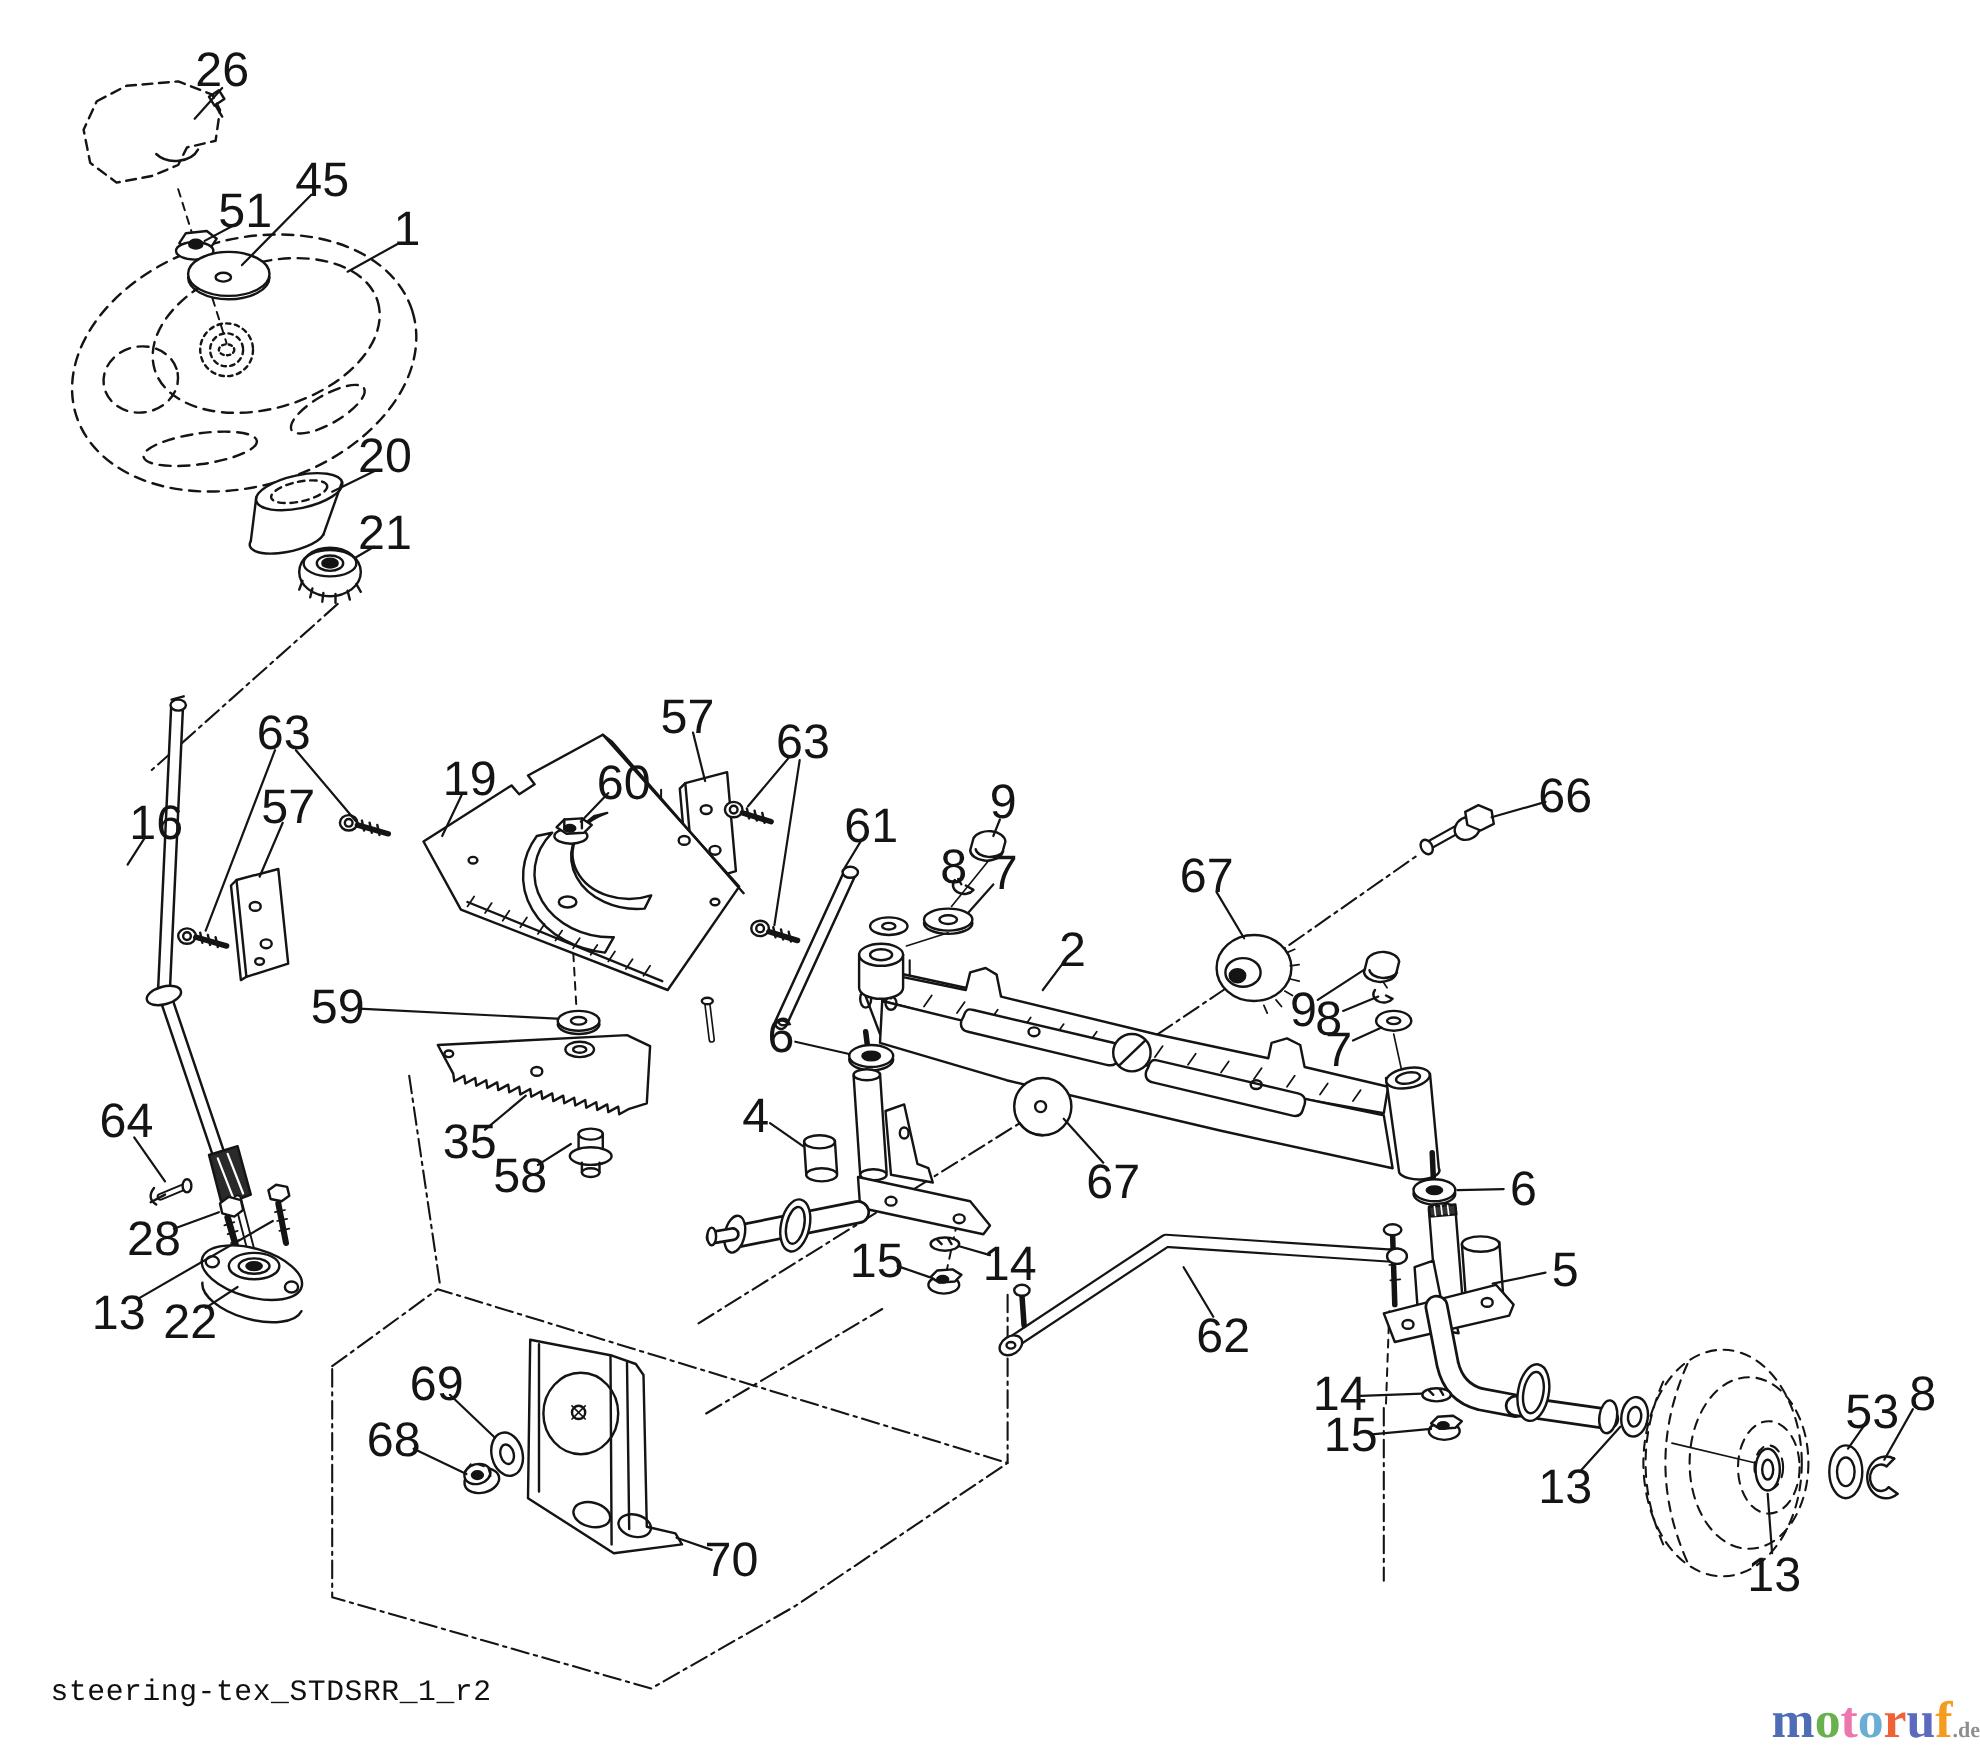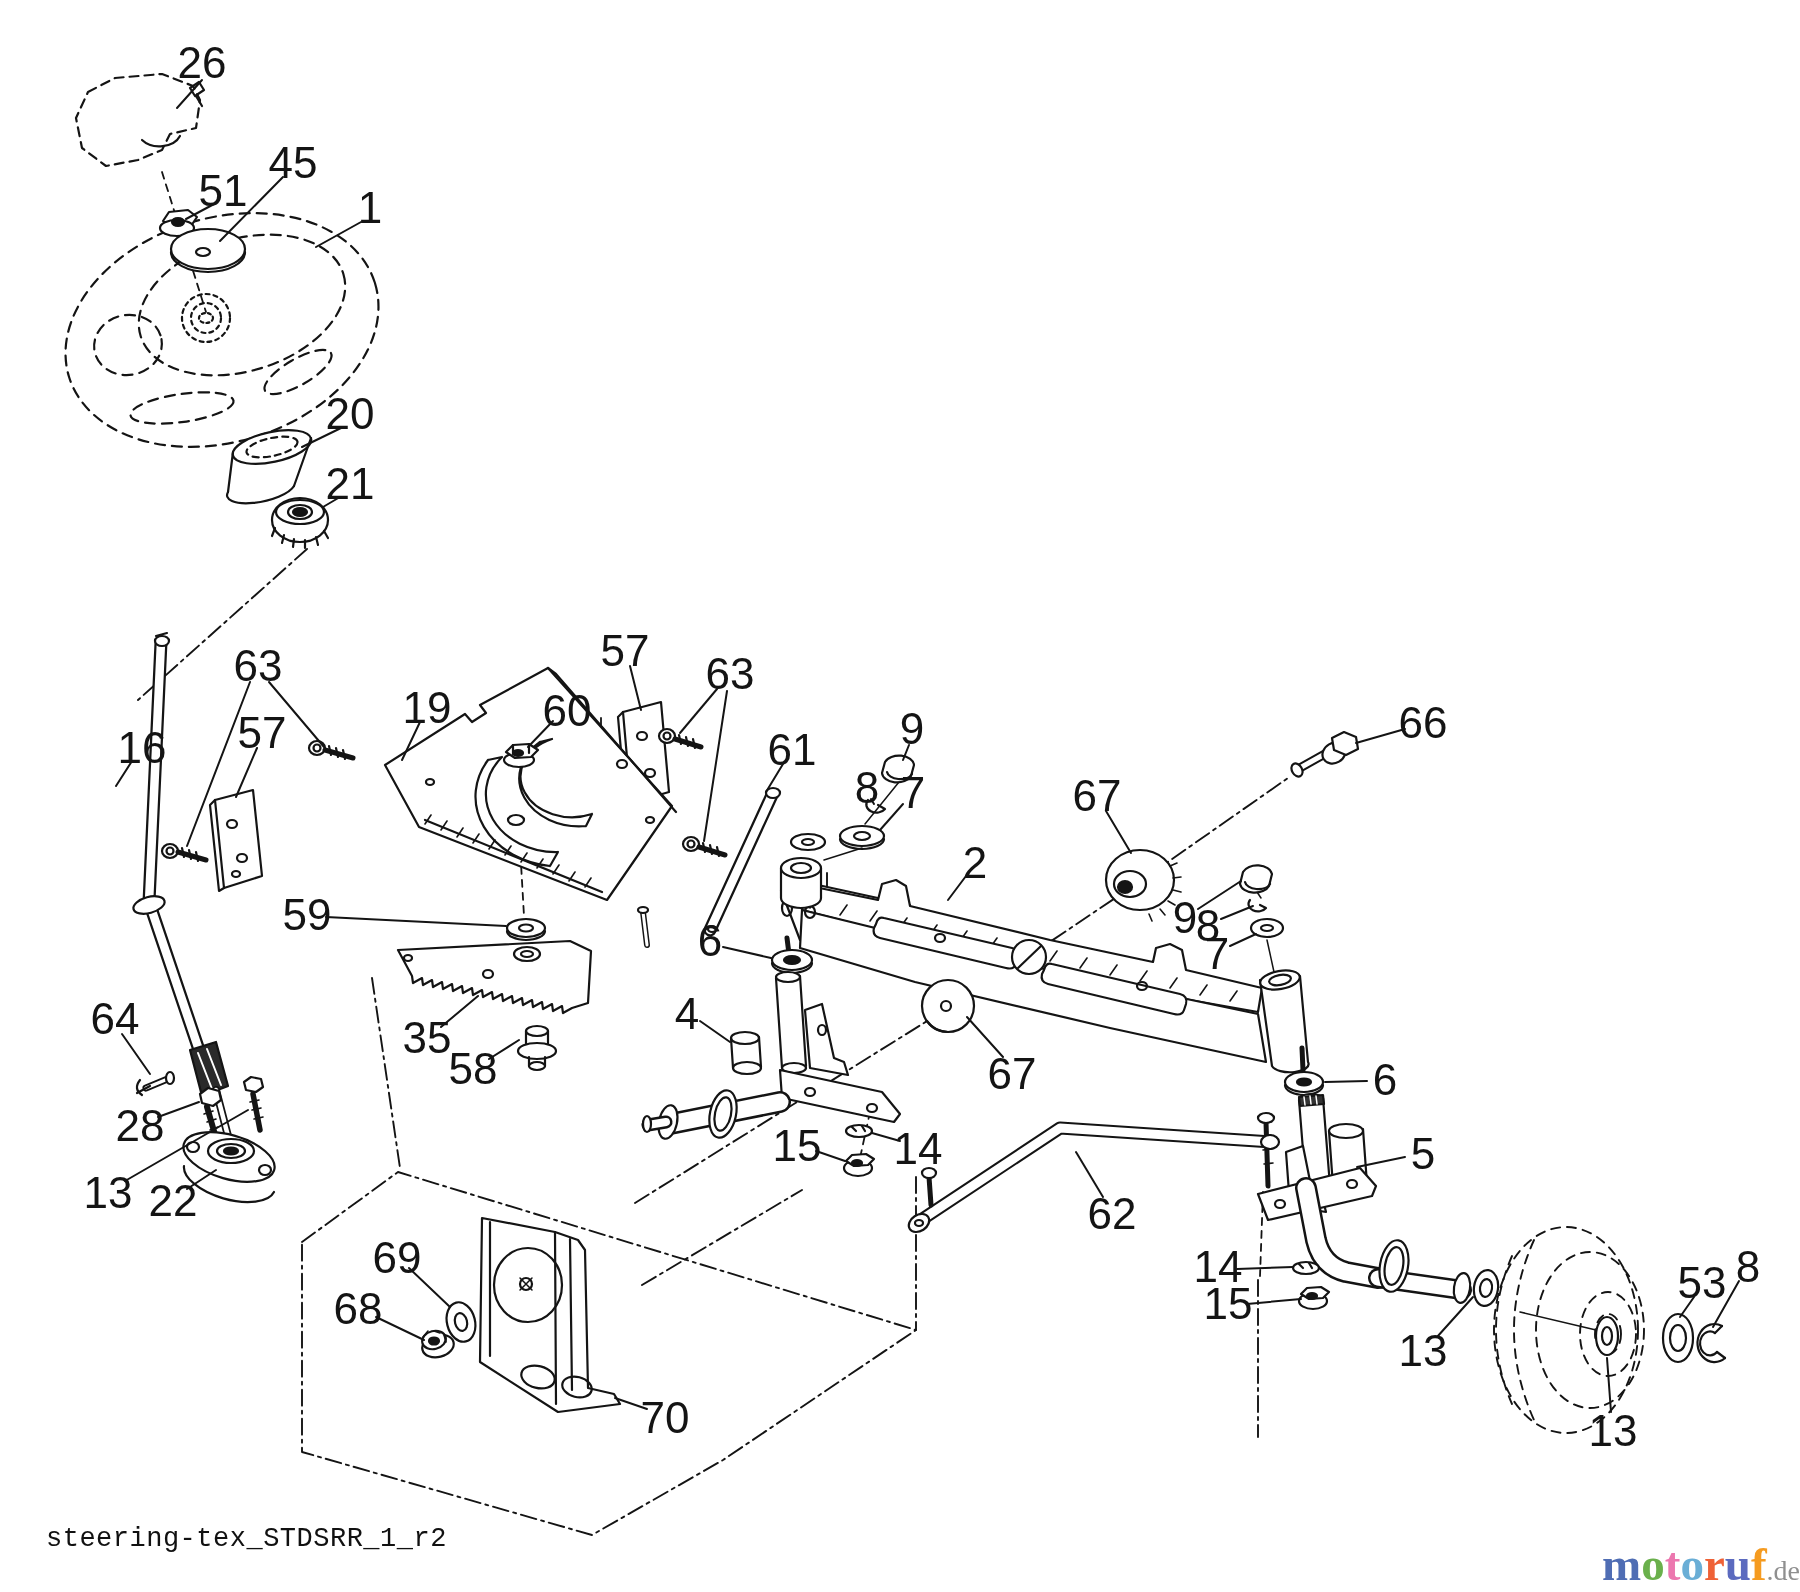--- a/index.html
+++ b/index.html
@@ -4,21 +4,21 @@
 <style>
   html,body{margin:0;padding:0;background:#fff;}
   #page{position:relative;width:1800px;height:1592px;background:#fff;overflow:hidden;
         font-family:"Liberation Sans",sans-serif;margin-left:10px;}
   #art{position:absolute;left:0;top:0;}
   #labels-layer text{font-family:"Liberation Sans",sans-serif;font-size:44px;fill:#141414;}
   #footer-code{position:absolute;left:36px;top:1524px;font-size:27px;color:#111;
         font-family:Liberation Mono, monospace;letter-spacing:.5px;}
   #watermark{position:absolute;right:10px;bottom:4px;font-family:"Liberation Serif",serif;
         font-weight:bold;font-size:47px;line-height:1;}
-  #watermark .suffix{font-size:28px;font-weight:normal;}
+  #watermark .suffix{font-size:20px;font-weight:bold;}
 </style>
 </head>
 <body>
 
 <div id="page">
 
 <svg id="art" width="1800" height="1592" viewBox="0 0 1800 1592" fill="none" stroke="#141414" stroke-width="2.2" stroke-linecap="round" stroke-linejoin="round">
 
   <g stroke-dasharray="16 5 3 5" stroke-width="1.9">
     <line x1="297" y1="549" x2="128" y2="700"></line>

